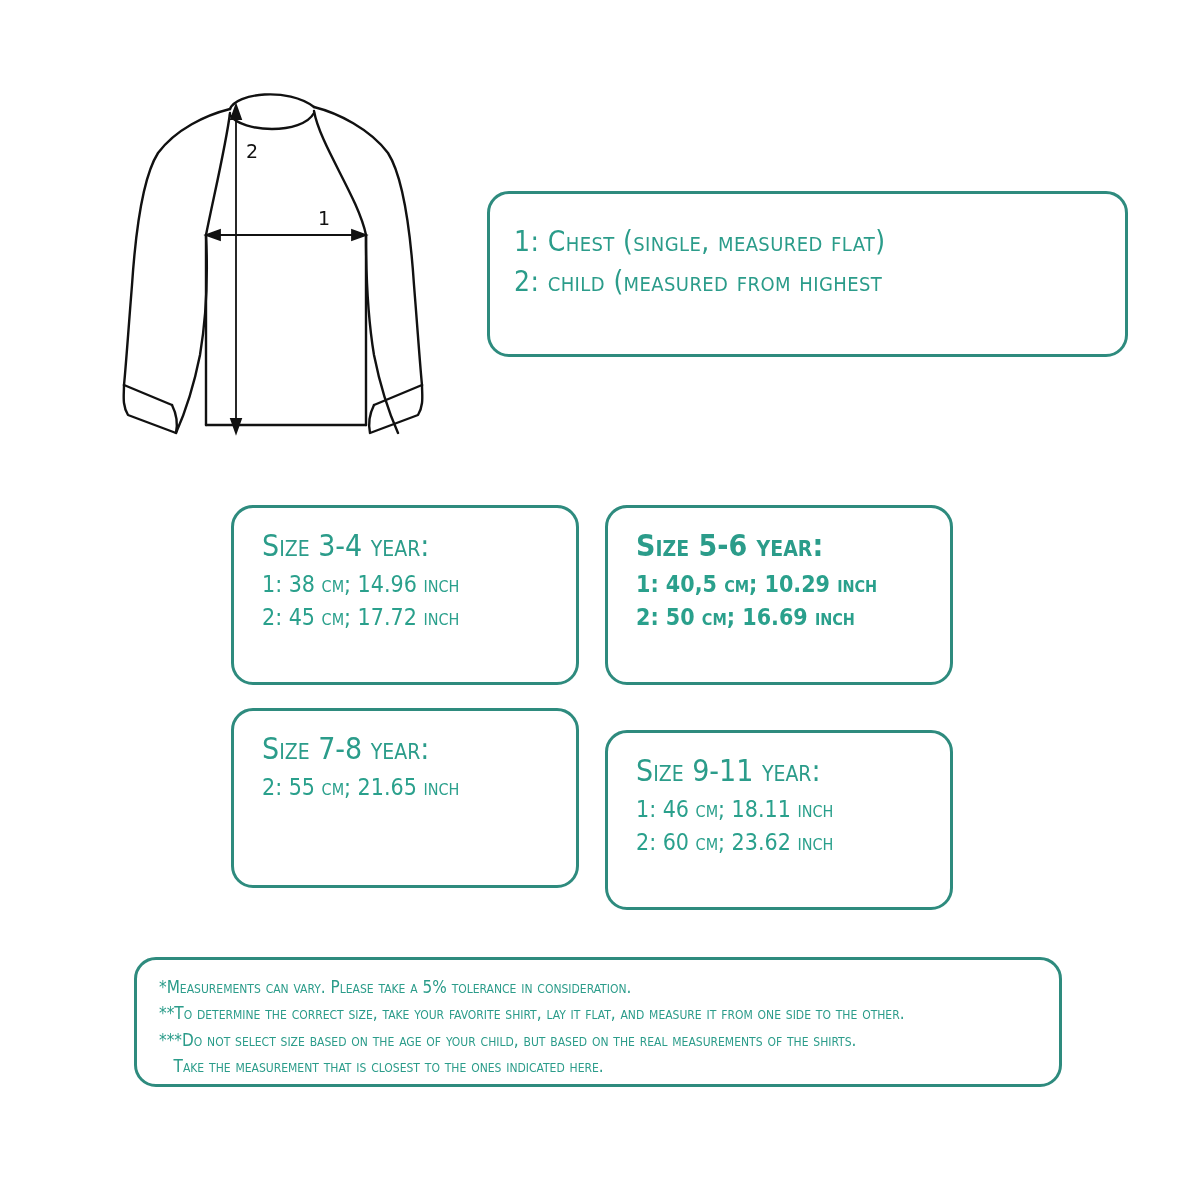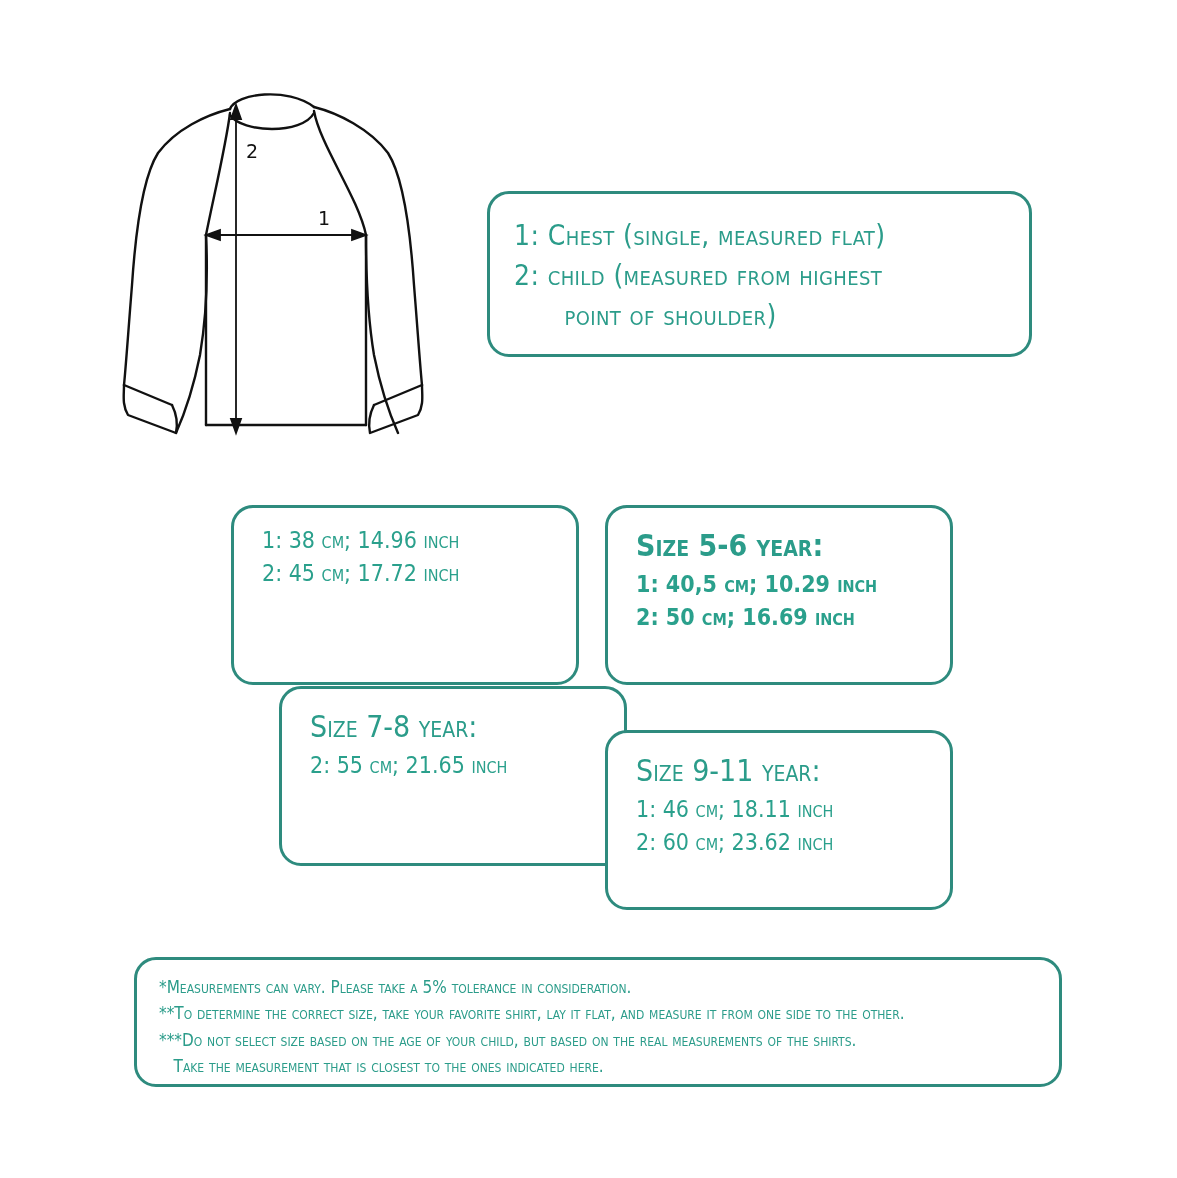--- a/index.html
+++ b/index.html
@@ -43,43 +43,43 @@
     border: 3px solid #2e8b7e;
     border-radius: 22px;
     box-sizing: border-box;
     background: #ffffff;
     color: #2aa08c;
   }
 
   .legend-card {
     left: 487px;
     top: 191px;
-    width: 545px;
+    width: 641px;
     height: 166px;
-    padding: 22px 24px 0 24px;
+    padding: 28px 24px 0 24px;
   }
   .legend-line {
     font-family: "DejaVu Sans Condensed", "DejaVu Sans", sans-serif;
     font-size: 28px;
     font-variant: small-caps;
     letter-spacing: 0.4px;
     color: #2b9c8a;
     line-height: 1.42;
     white-space: pre;
   }
 
   
   .size-card {
     width: 348px;
     height: 180px;
     padding: 16px 0 0 28px;
   }
   .size-card.c1 { left: 231px; top: 505px; }
   .size-card.c2 { left: 605px; top: 505px; font-weight: bold; }
-  .size-card.c3 { left: 231px; top: 686px; margin-left: 48px; }
+  .size-card.c3 { left: 231px; top: 708px; }
   .size-card.c4 { left: 605px; top: 730px; }
 
   .size-title {
     font-family: "DejaVu Sans Condensed", "DejaVu Sans", sans-serif;
     font-size: 30px;
     font-variant: small-caps;
     color: #2b9c8a;
     line-height: 1.45;
     white-space: pre;
   }
@@ -158,24 +158,24 @@
         <polygon points="248,150 234,145 234,155"></polygon>
       </g>
     </svg>
     <div class="dim-label dim-label-2">2</div>
     <div class="dim-label dim-label-1">1</div>
   </div>
 
   <div class="card legend-card">
     <div class="legend-line">1: Chest (single, measured flat)</div>
     <div class="legend-line">2: child (measured from highest</div>
-    <div class="legend-line">      point of shoulder)</div>
   </div>
 
   <div class="card size-card c1">
+    <div class="size-title">Size 3-4 year:</div>
     <div class="size-line">1: 38 cm; 14.96 inch</div>
     <div class="size-line">2: 45 cm; 17.72 inch</div>
   </div>
 
   <div class="card size-card c2">
     <div class="size-title">Size 5-6 year:</div>
     <div class="size-line">1: 40,5 cm; 10.29 inch</div>
     <div class="size-line">2: 50 cm; 16.69 inch</div>
   </div>
 

